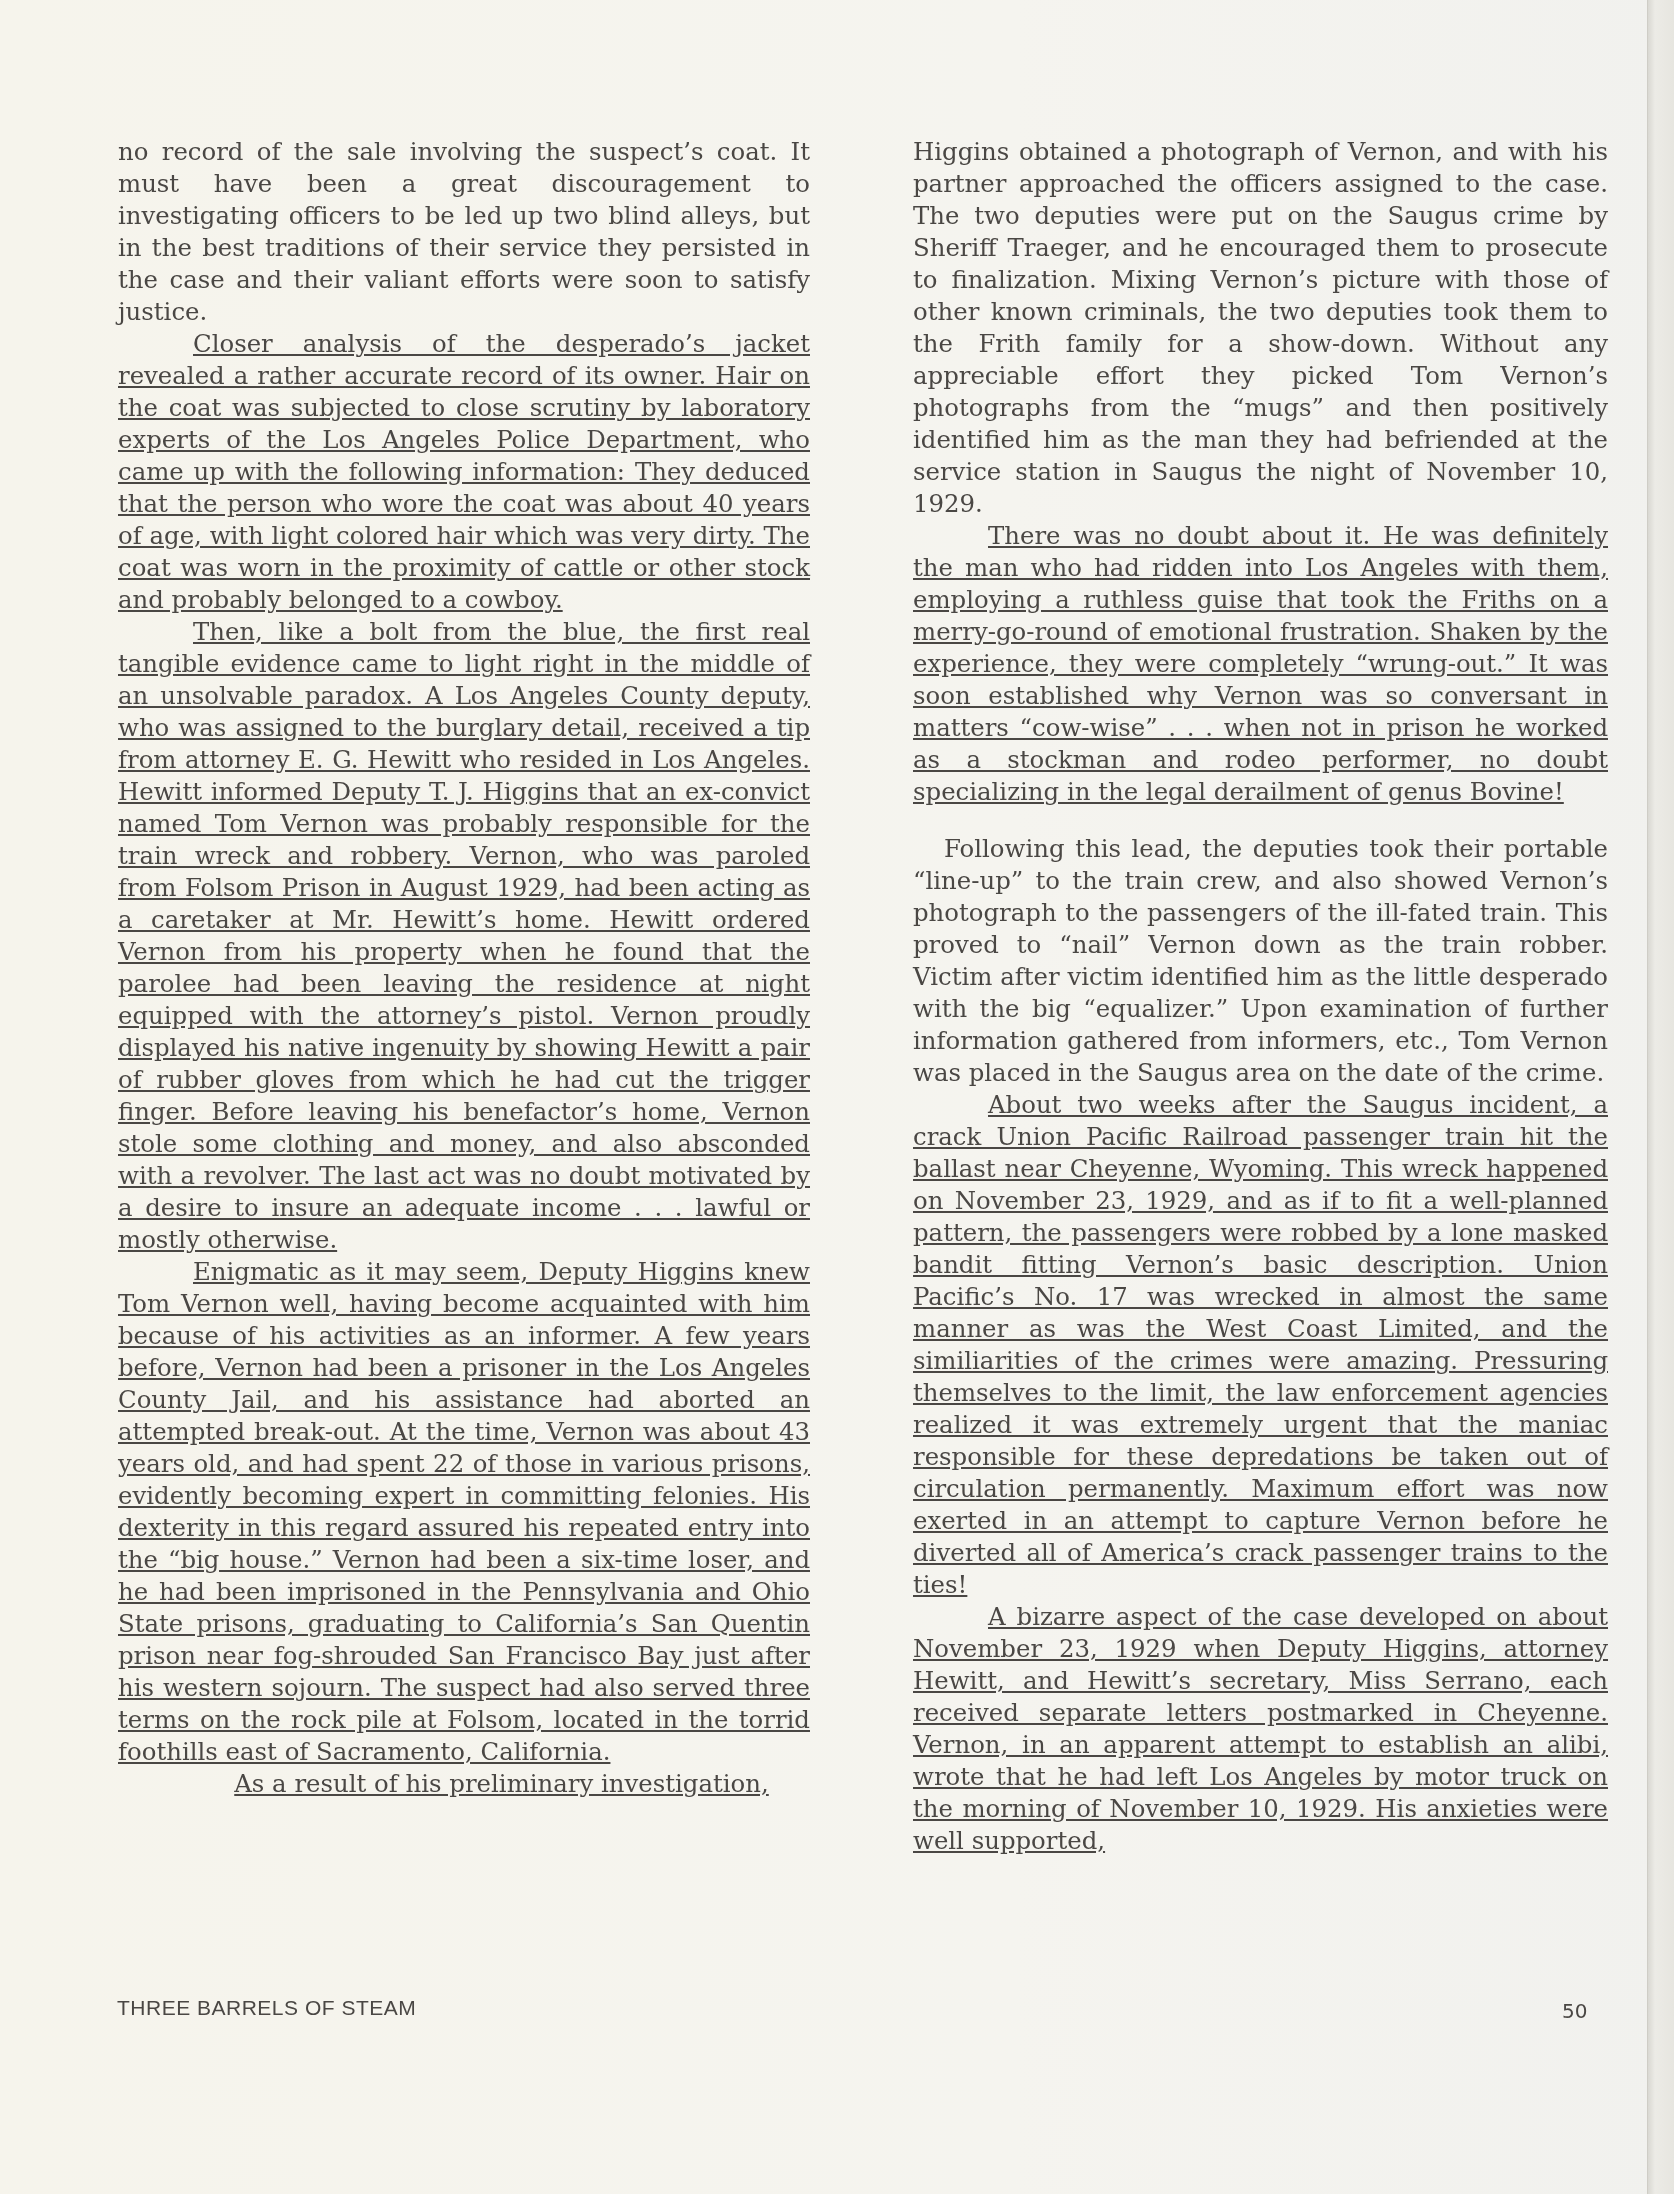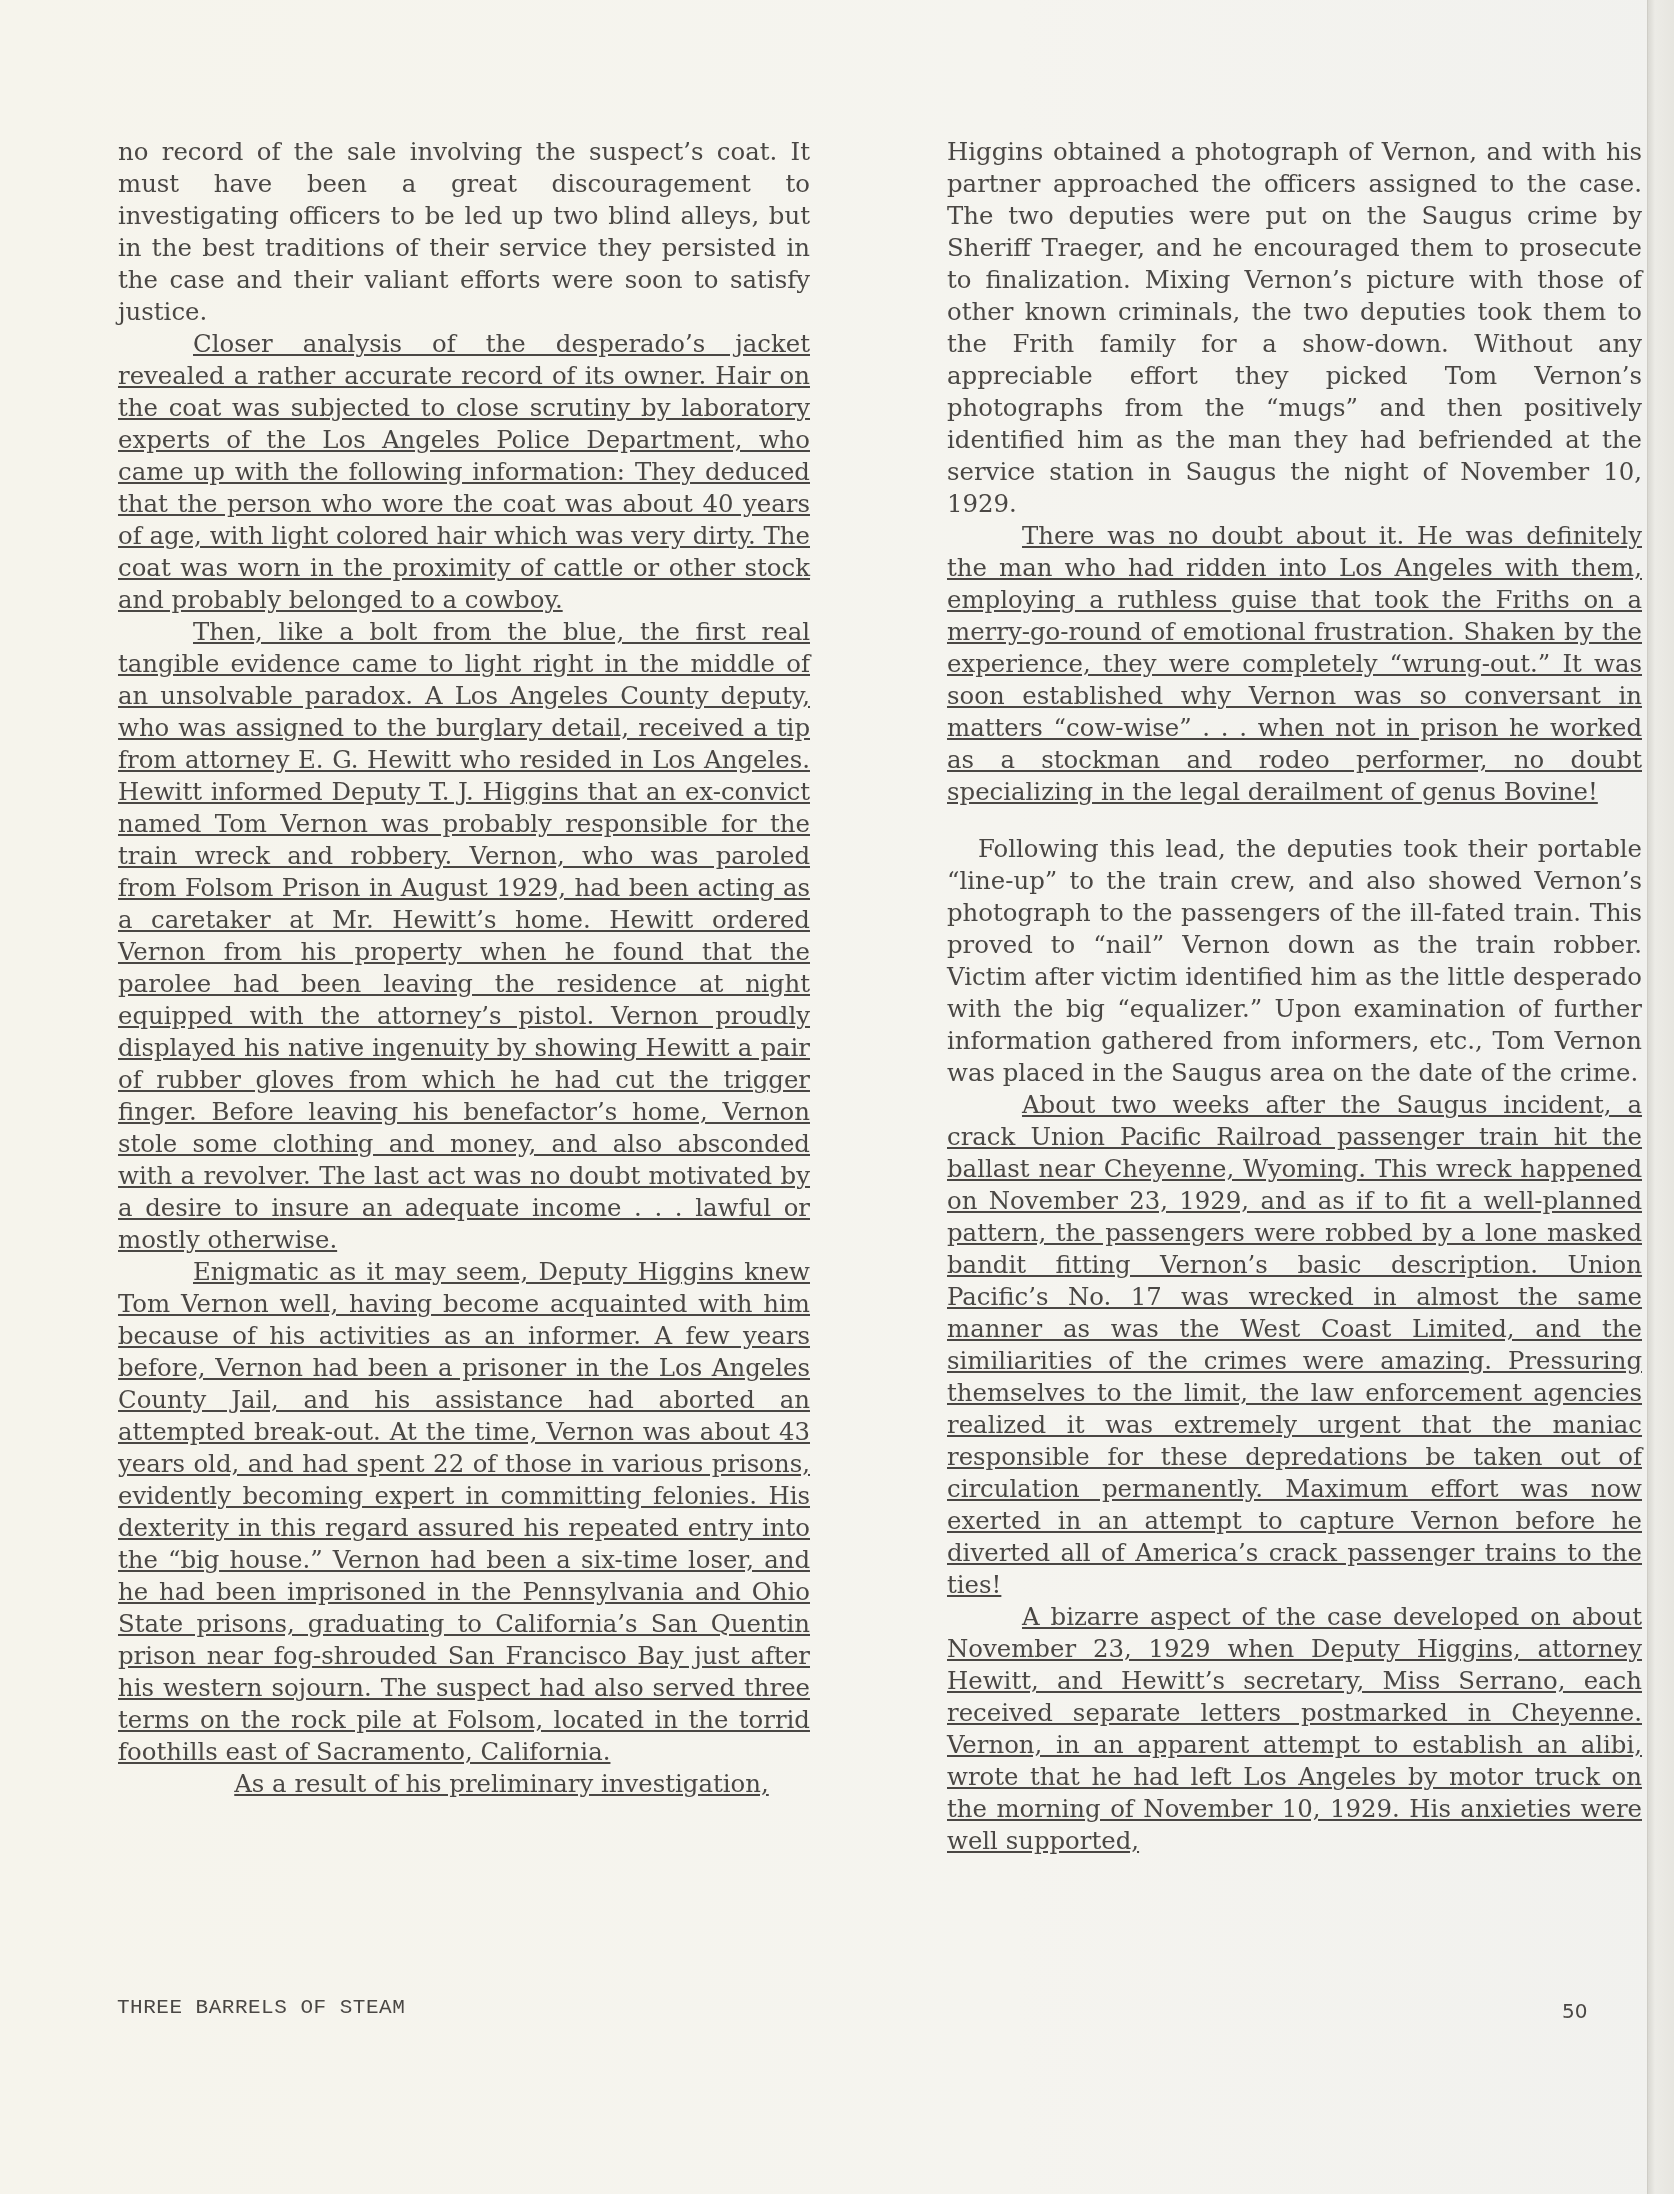--- a/index.html
+++ b/index.html
@@ -18,27 +18,27 @@
     position: absolute; left: 1647px; top: 0; width: 27.5px; height: 2194px;
     background: linear-gradient(90deg, #d9d8d2 0%, #ecebe6 25%, #e6e5df 100%);
     border-left: 1px solid #cfcdc6;
   }
   .col {
     position: absolute; top: 136px;
     font-size: 24.4px; line-height: 32px;
     text-align: justify;
   }
   .col.left { left: 118px; width: 692px; }
-  .col.right { left: 947px; width: 695px; }
+  .col.right { left: 913px; width: 695px; }
   .col p { margin: 0; hyphens: manual; }
   .col p.indent { text-indent: 75px; text-decoration: underline; }
   .col p.indent-small { text-indent: 31px; margin-top: 25px; }
   .footer-title {
     position: absolute; left: 117px; top: 1996px;
-    font-family: Liberation Mono, monospace;
+    font-family: Liberation Sans, sans-serif;
     font-size: 21px; letter-spacing: 0.5px; color: #4a4744;
   }
   .footer-page {
     position: absolute; left: 1562px; top: 1999px;
     font-family: "DejaVu Sans", "Liberation Sans", sans-serif;
     font-size: 20px; color: #4a4744;
   }
 </style>
 </head>
 <body>

